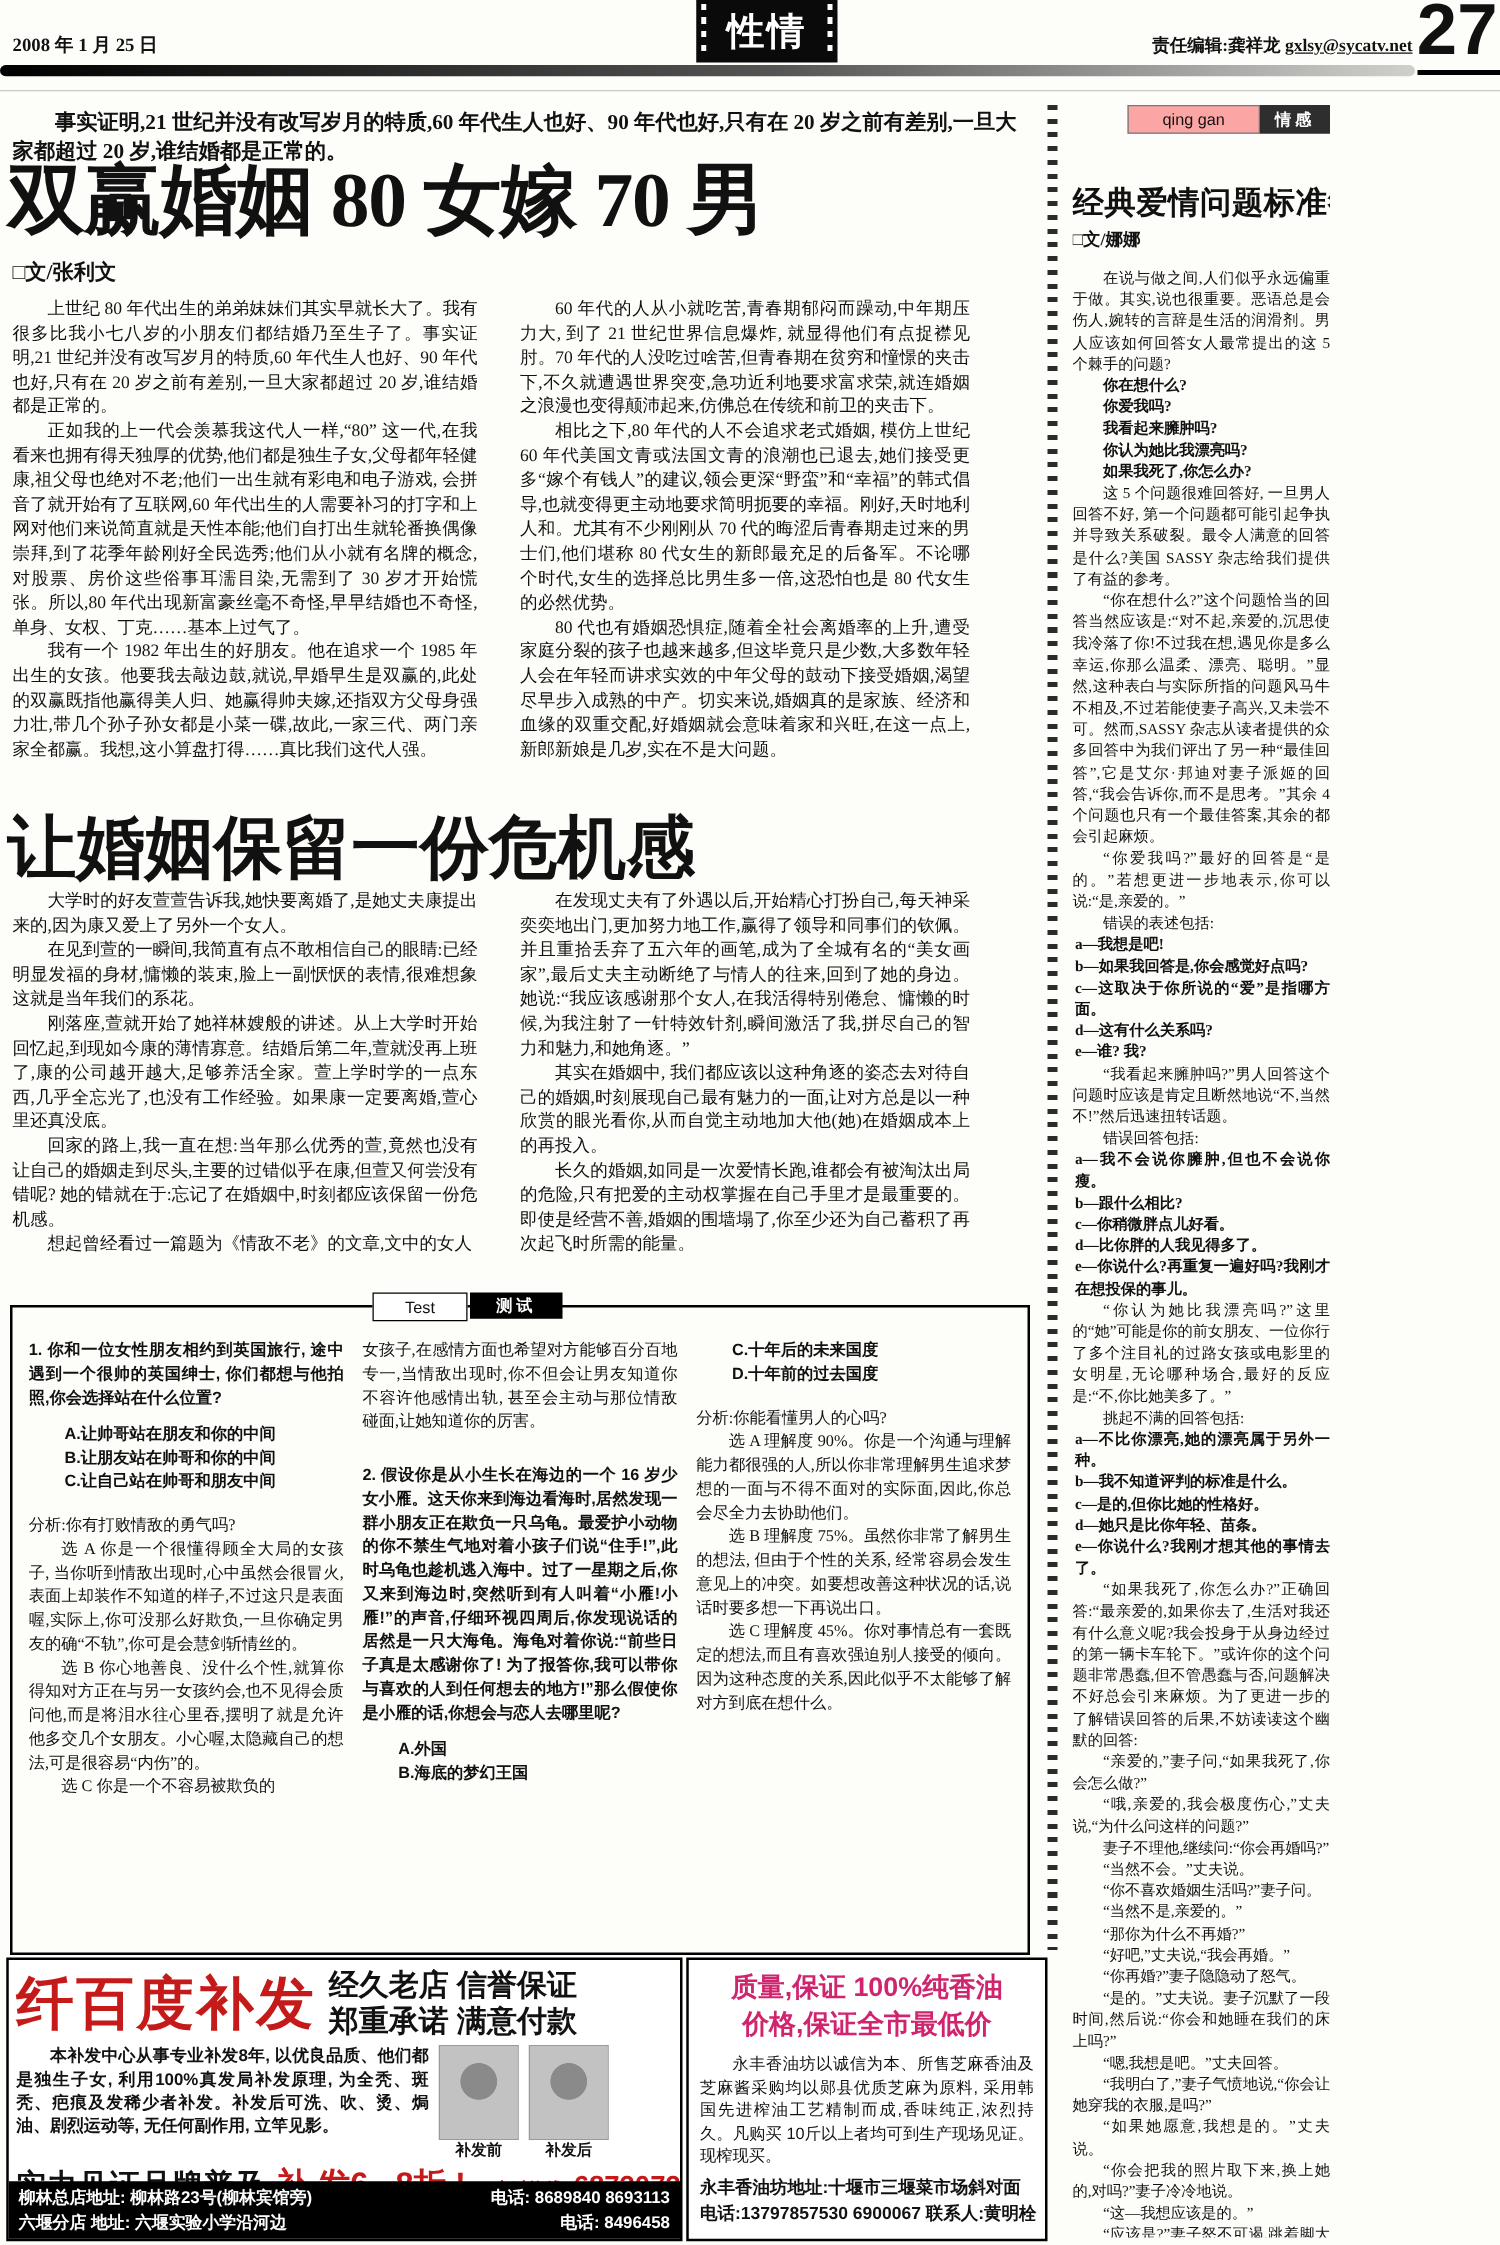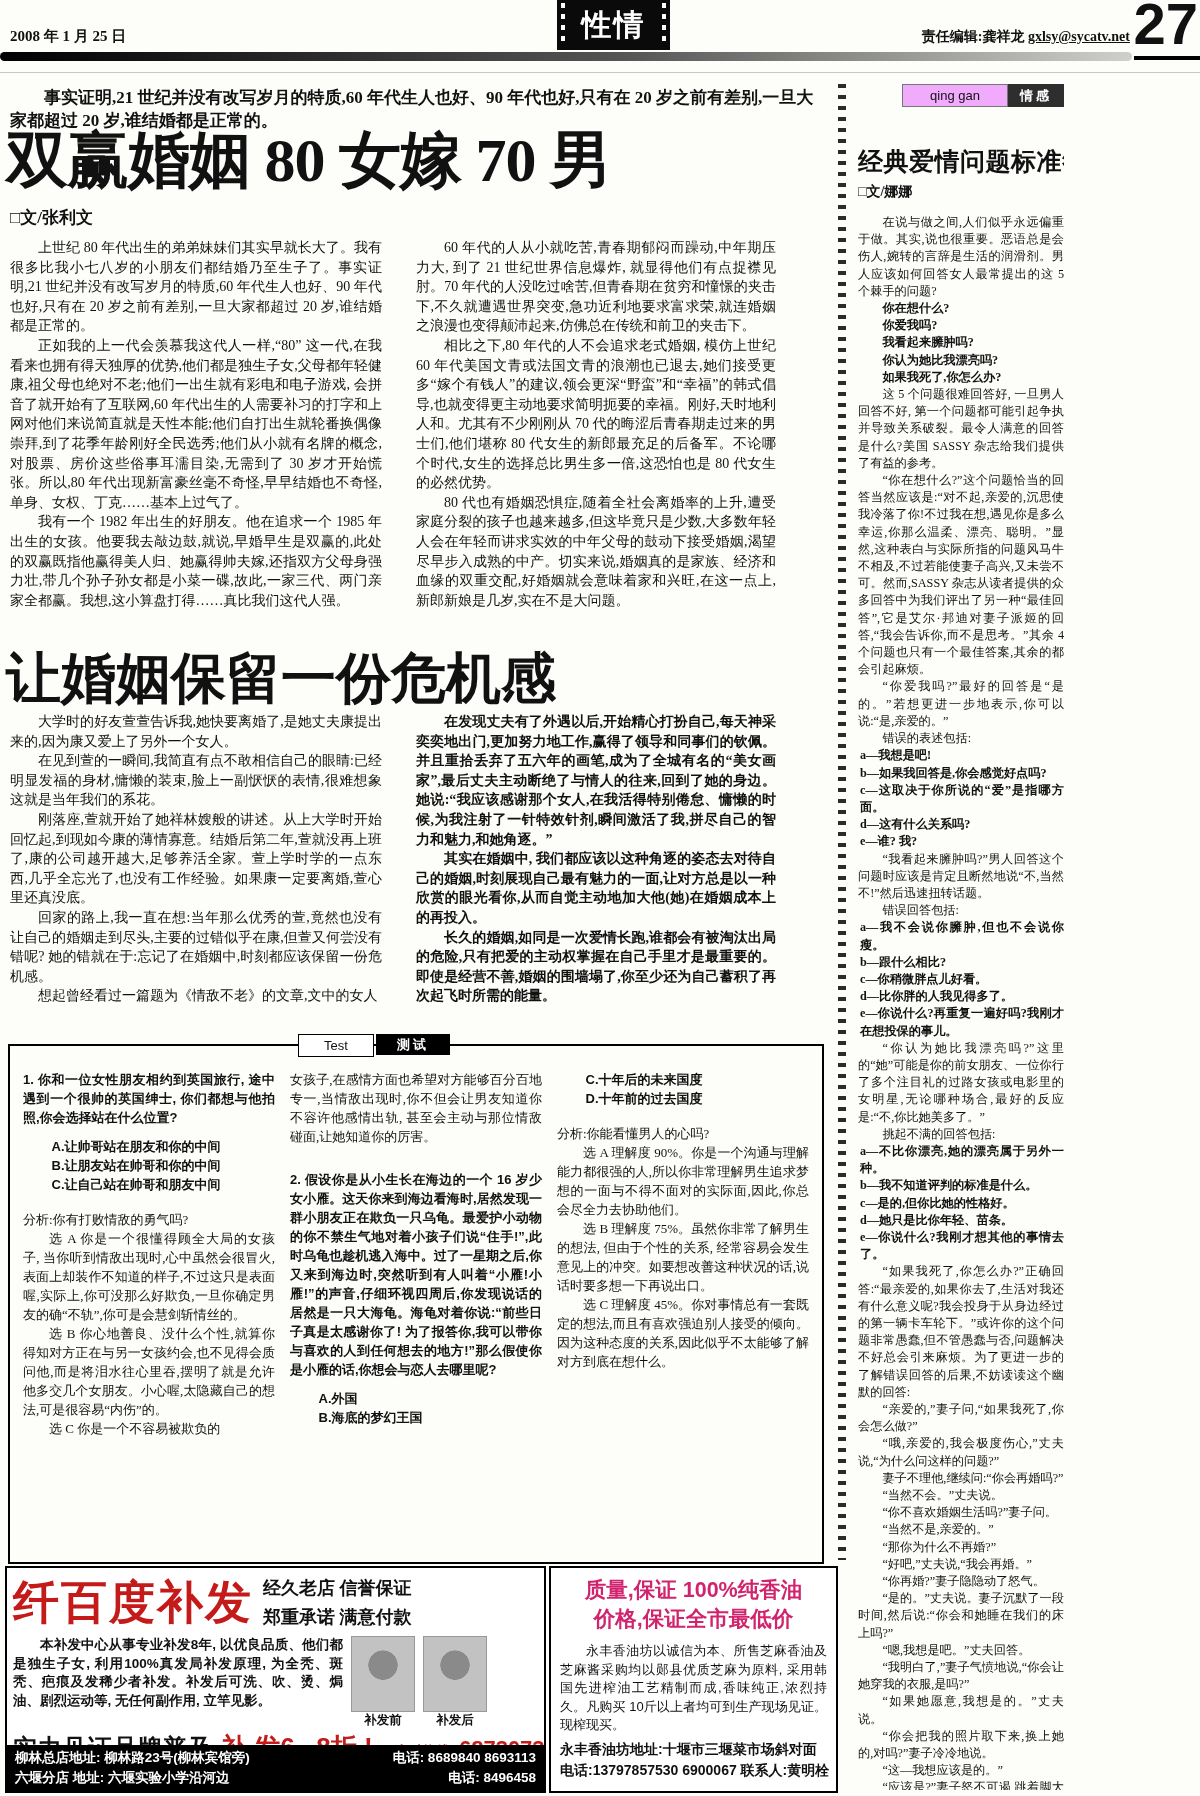--- a/index.html
+++ b/index.html
@@ -28,21 +28,21 @@
       letter-spacing:-1px;white-space:nowrap;}
   .a1-byline{position:absolute;left:10px;top:206px;font-size:17px;font-weight:bold;}
   .body-col{position:absolute;font-size:14px;line-height:19.6px;text-align:justify;}
   .body-col p{margin:0;text-indent:2em;}
   .a1c1{left:10px;top:238px;width:372px;height:376px;}
   .a1c2{left:416px;top:238px;width:360px;height:376px;}
   
   .a2-headline{position:absolute;left:6px;top:642px;width:700px;font-size:55px;font-weight:bold;
       white-space:nowrap;}
   .a2c1{left:10px;top:712px;width:372px;height:318px;}
-  .a2c2{left:416px;top:712px;width:360px;height:318px;font-weight:bold;}
+  .a2c2{left:416px;top:712px;width:360px;height:318px;}
   
   .quiz{position:absolute;left:8px;top:1044px;width:812px;height:516px;border:2px solid #000;
       background:#fdfdfa;}
   .tab{position:absolute;top:-12px;height:21px;width:74px;display:flex;align-items:center;
       justify-content:center;font-size:13px;font-family:"Liberation Sans",sans-serif;}
   .tab-en{left:288px;background:#fff;border:1.5px solid #000;}
   .tab-cn{left:366px;background:#000;color:#fff;font-weight:bold;letter-spacing:3px;}
   .qz-cols{display:flex;gap:15px;padding:24px 13px 8px 13px;height:478px;overflow:hidden;}
   .qz-col{flex:1;font-size:13px;line-height:19px;text-align:justify;}
   .qz-col p{margin:0;}
@@ -52,38 +52,38 @@
   .k-ana0{margin-top:16px !important;}
   .k-ana{text-indent:2em;}
   .k-cont{}
   .k-ind{text-indent:2em;}
   
   .right-sep{position:absolute;left:838px;top:84px;width:8px;height:1476px;
       background:repeating-linear-gradient(to bottom,#2b2b2b 0 4px,transparent 4px 11px);}
   .emotion{position:absolute;left:858px;top:84px;width:206px;height:1706px;overflow:hidden;}
   .em-badges{display:flex;justify-content:flex-end;}
   .em-badge-py{width:104px;height:21px;border:1px solid #777;display:flex;align-items:center;
-      justify-content:center;font-size:13px;font-family:"Liberation Sans",sans-serif;background:#f0abfc;}
+      justify-content:center;font-size:13px;font-family:"Liberation Sans",sans-serif;background:#fca5a5;}
   .em-badge-cn{width:56px;height:23px;background:#2e2e2e;color:#fff;display:flex;align-items:center;
       justify-content:center;font-size:13px;font-weight:bold;letter-spacing:3px;
       font-family:"Liberation Sans",sans-serif;}
   .em-headline{margin-top:38px;font-size:25px;font-weight:bold;letter-spacing:0.5px;white-space:nowrap;}
   .em-byline{margin-top:5px;font-size:14px;font-weight:bold;}
   .em-body{margin-top:13px;font-size:12.2px;line-height:17.2px;text-align:justify;}
   .em-body p{margin:0;}
   .em-body .k-q{font-weight:bold;text-indent:2em;}
   .em-body .k-abc{margin-left:2px;font-weight:bold;}
   
   .ad-hair{position:absolute;left:5px;top:1566px;width:541px;height:227px;border:2.5px solid #000;
       background:#fff;box-sizing:border-box;font-family:"Liberation Sans",sans-serif;}
   .adl-top{display:flex;align-items:center;padding:4px 6px 0 6px;}
   .adl-brand{font-size:46px;font-weight:bold;color:var(--adred);letter-spacing:2px;white-space:nowrap;
       font-family:"Liberation Serif",serif;}
-  .adl-slogans{margin-left:10px;font-size:18px;font-weight:bold;line-height:29px;white-space:nowrap;
-      font-family:Liberation Serif, serif;}
+  .adl-slogans{margin-left:10px;font-size:24px;font-weight:bold;line-height:29px;white-space:nowrap;
+      font-family:Liberation Sans, sans-serif;}
   .adl-mid{display:flex;padding:2px 6px 0 6px;}
   .adl-body{width:330px;font-size:13.5px;font-weight:bold;line-height:18.5px;text-align:justify;
       text-indent:2em;}
   .adl-photos{display:flex;gap:8px;margin-left:8px;}
   .adl-photo-wrap{text-align:center;font-size:12.5px;font-weight:bold;}
   .adl-photo{width:62px;height:74px;background:
       radial-gradient(circle at 50% 38%,#8a8a8a 0 26%,#c2c2c2 27% 100%);
       border:1px solid #999;}
   .adl-power{display:flex;align-items:baseline;padding:1px 6px 0 6px;white-space:nowrap;}
   .adl-power-black{font-size:24px;font-weight:bold;letter-spacing:1px;}

